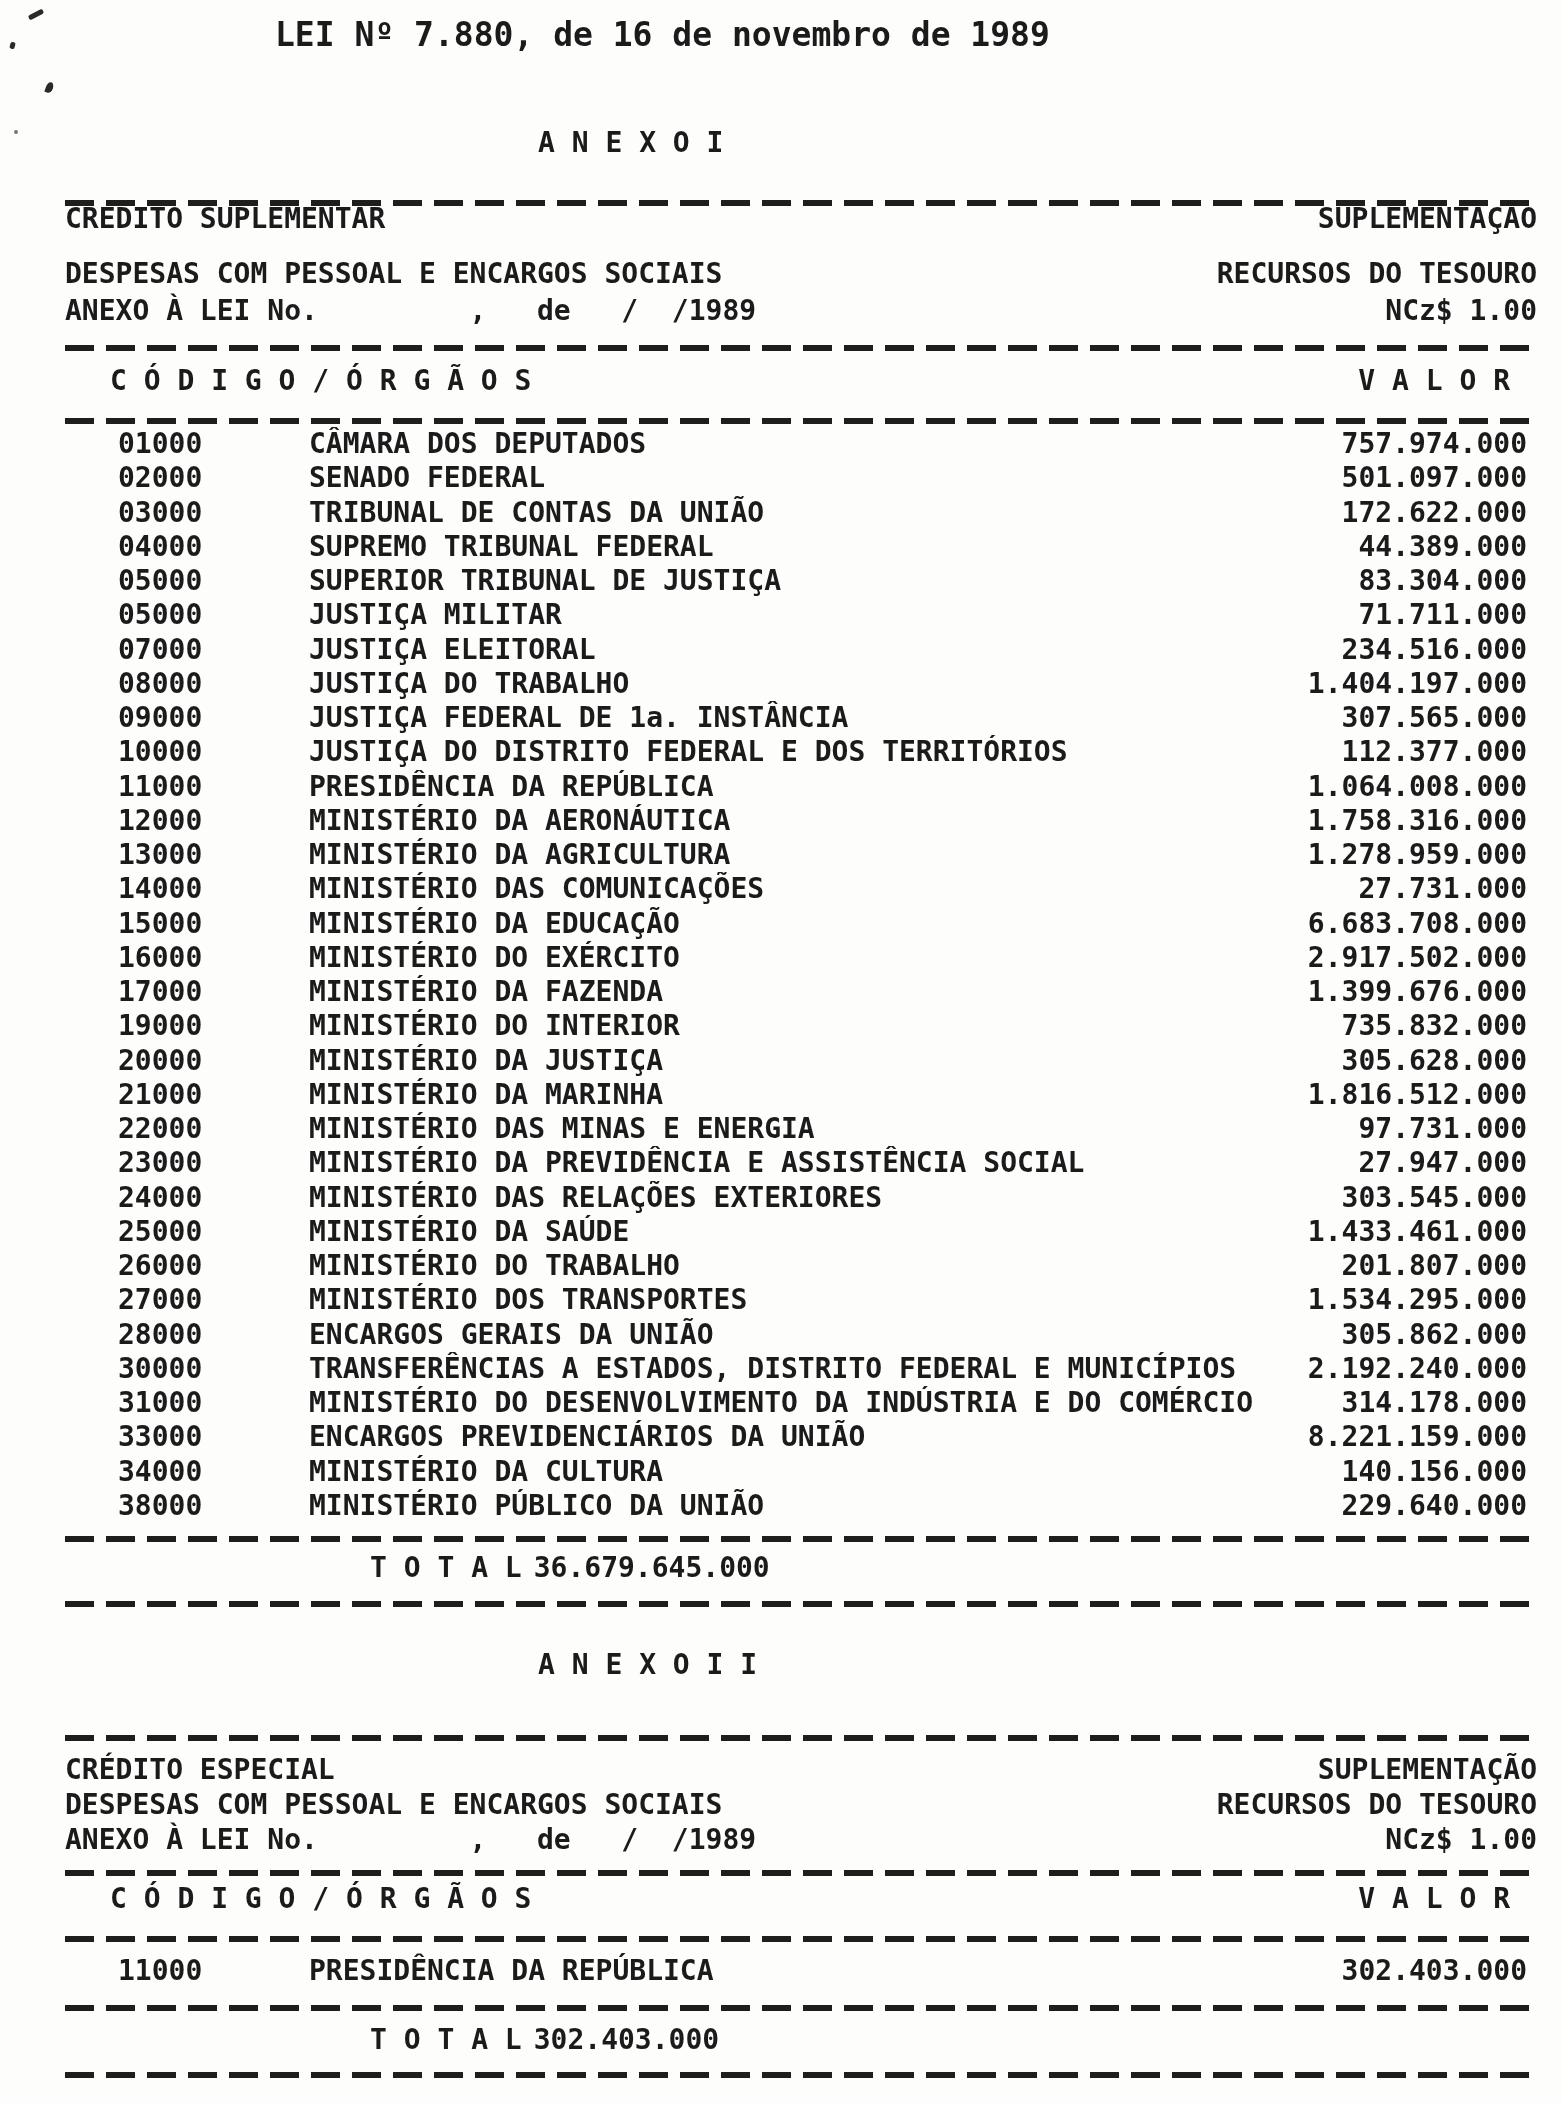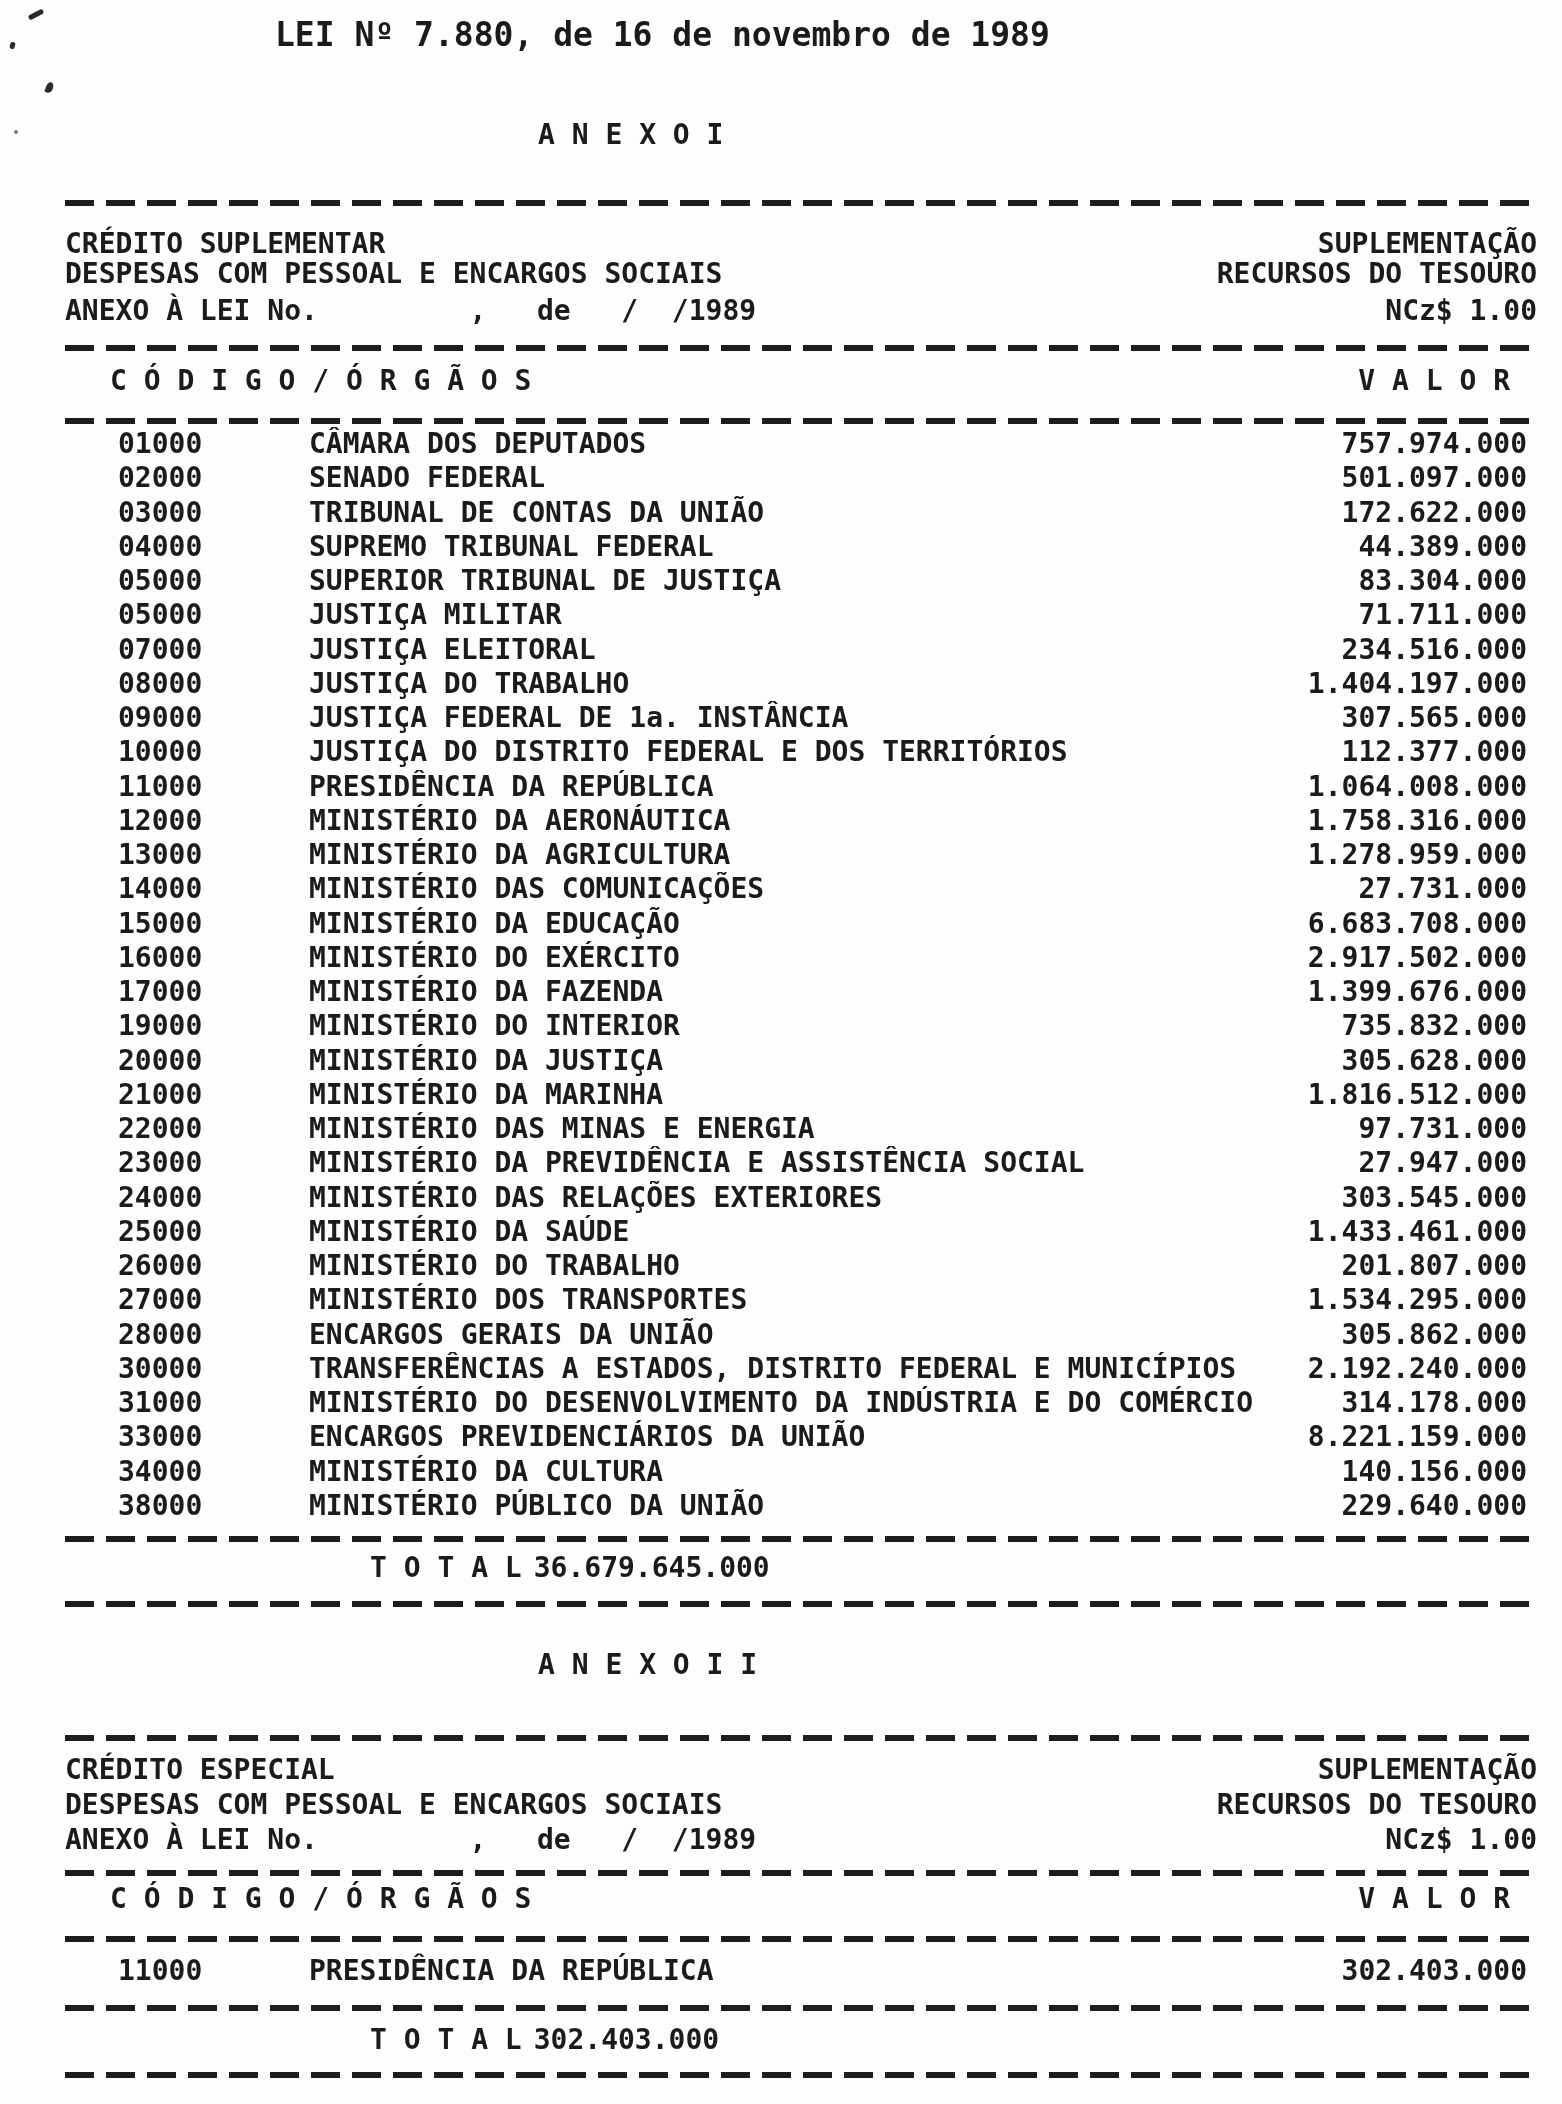--- a/index.html
+++ b/index.html
@@ -44,25 +44,25 @@
 
 <div class="page">
 
   <div class="speck" style="left:28px;top:12px;width:16px;height:5px;transform:rotate(-28deg);"></div>
   <div class="speck" style="left:10px;top:42px;width:5px;height:7px;transform:rotate(15deg);"></div>
   <div class="speck" style="left:46px;top:82px;width:7px;height:11px;transform:rotate(20deg);border-radius:50% 50% 50% 0;"></div>
   <div class="speck" style="left:14px;top:130px;width:4px;height:4px;background:#777;"></div>
 
   <div class="abs title">LEI Nº 7.880, de 16 de novembro de 1989</div>
 
-  <div class="abs anexo-heading" style="top:120px;">A N E X O  I</div>
+  <div class="abs anexo-heading" style="top:128px;">A N E X O  I</div>
 
   <div class="abs dash" style="top:200px;"></div>
 
-  <div class="abs hdr-row hdr-block1" style="top:225px;">
+  <div class="abs hdr-row hdr-block1" style="top:200px;">
     <span class="hdr-left">CRÉDITO SUPLEMENTAR</span>
     <span class="hdr-right">SUPLEMENTAÇÃO</span>
   </div>
   <div class="abs hdr-row hdr-block1" style="top:255px;">
     <span class="hdr-left">DESPESAS COM PESSOAL E ENCARGOS SOCIAIS</span>
     <span class="hdr-right">RECURSOS DO TESOURO</span>
   </div>
   <div class="abs hdr-row hdr-block1" style="top:292px;">
     <span class="hdr-left">ANEXO À LEI No.         ,   de   /  /1989</span>
     <span class="hdr-right">NCz$ 1.00</span>

